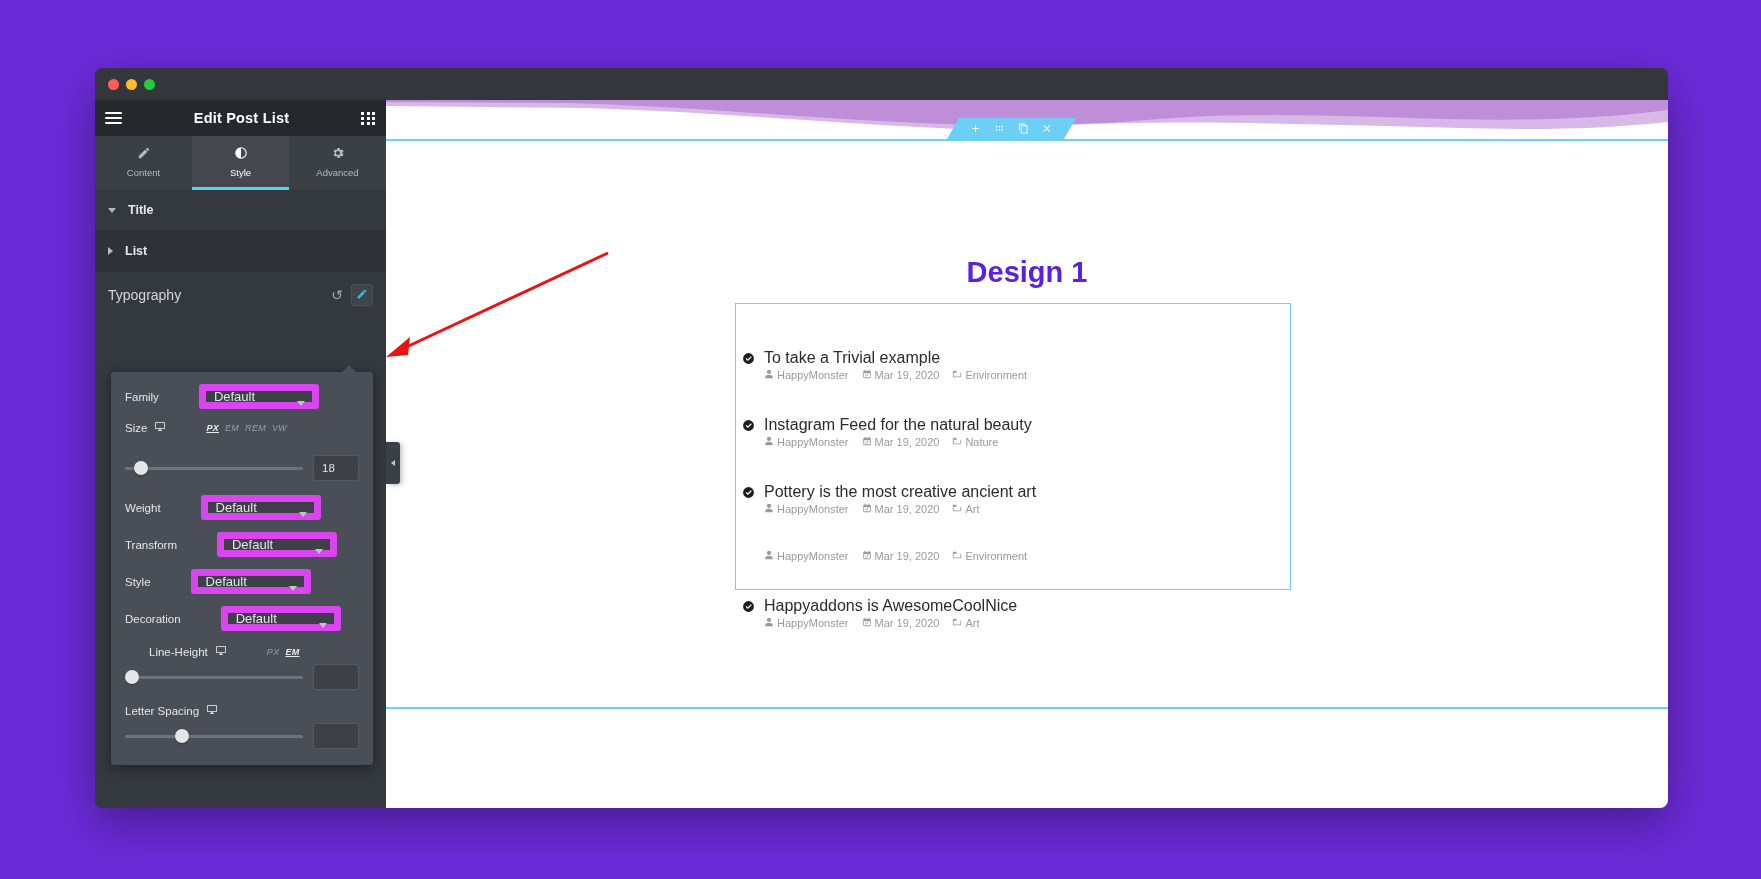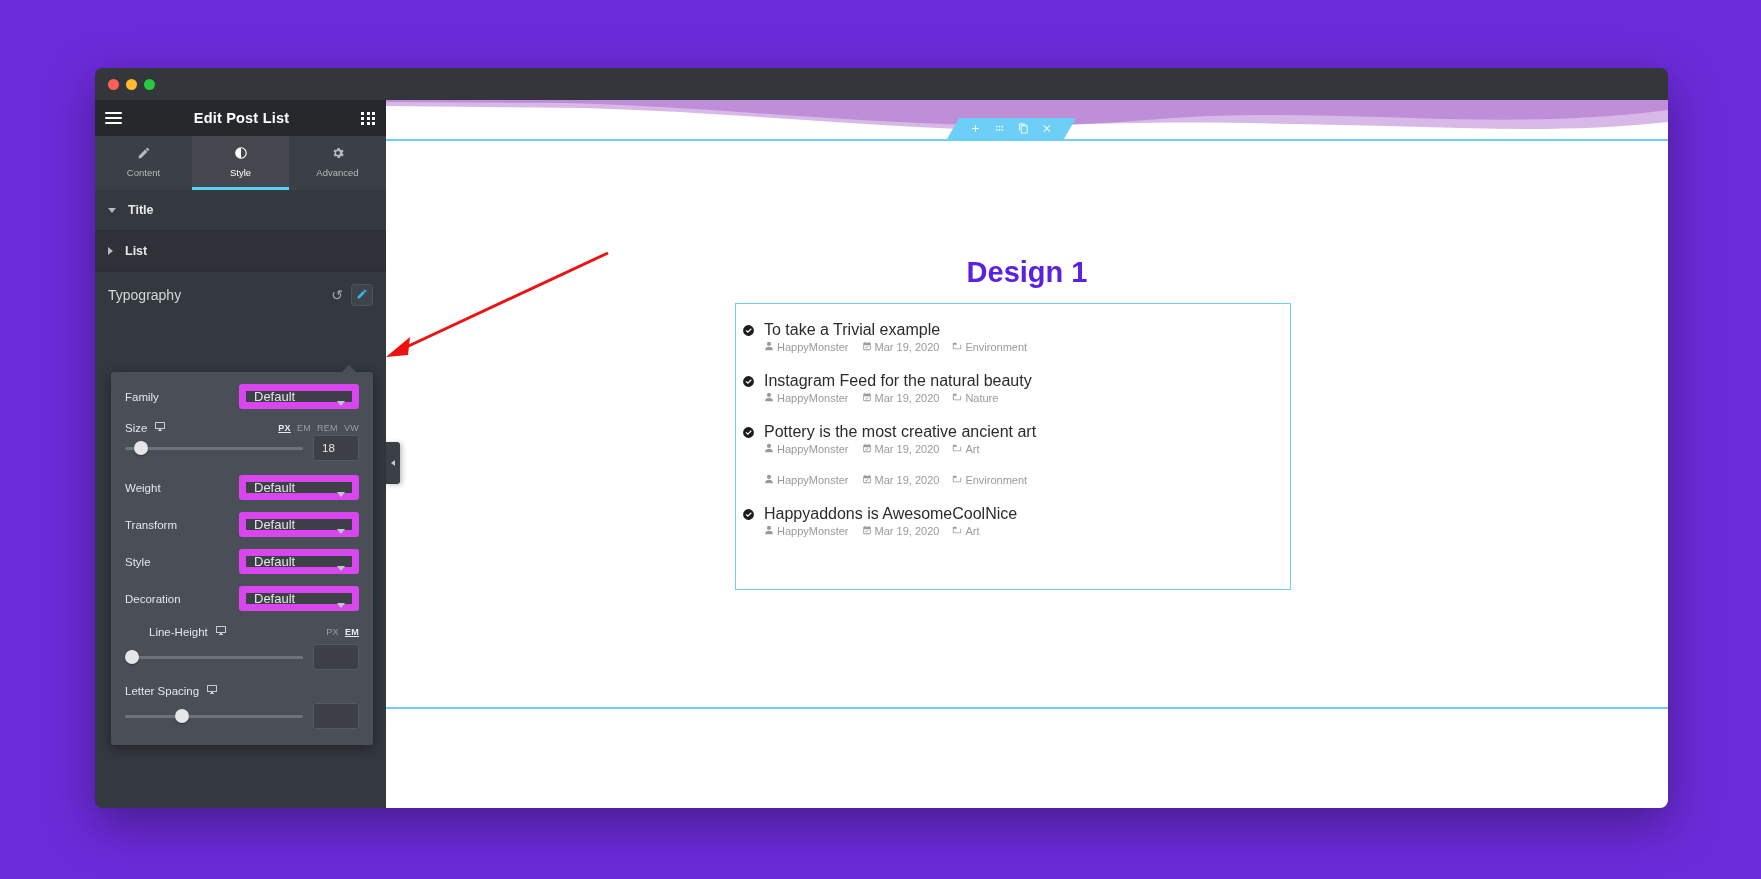--- a/index.html
+++ b/index.html
@@ -108,21 +108,21 @@
     background: #4a4f57;
     border-radius: 3px;
     padding: 12px 14px 16px 14px;
     box-shadow: 0 3px 12px rgba(0,0,0,.4);
   }
   .popover:before {
     content: ""; position: absolute; right: 16px; top: -7px;
     border-left: 8px solid transparent; border-right: 8px solid transparent;
     border-bottom: 8px solid #4a4f57;
   }
-  .pop-row { display: flex; align-items: center; justify-content: space-between; margin-bottom: 12px; gap: 40px; }
+  .pop-row { display: flex; align-items: center; justify-content: flex-start; margin-bottom: 12px; gap: 40px; }
   .pop-label { color: #e3e5e7; font-size: 11.5px; display: flex; align-items: center; gap: 7px; }
   .monitor-icon { display: inline-block; }
   .monitor-icon svg { width: 12px; height: 11px; fill: #c9ccd0; }
 
   .select {
     width: 120px; height: 25px;
     background: #3d4147; border: 7px solid #d946ef;
     border-radius: 3px;
     color: #e3e5e7; font-size: 13px;
     display: flex; align-items: center;
@@ -130,21 +130,21 @@
     position: relative; cursor: pointer;
   }
   .select .sel-caret {
     position: absolute; right: 7px; top: 10px;
     width: 0; height: 0;
     border-top: 5px solid #c2c5c9;
     border-left: 4px solid transparent; border-right: 4px solid transparent;
   }
 
   .units { display: flex; gap: 6px; align-items: flex-end; }
-  .unit { font-size: 9px; color: #9a9ea3; cursor: pointer; letter-spacing: .3px; }
+  .unit { font-size: 9px; color: #9a9ea3; cursor: pointer; letter-spacing: .3px; font-style: italic; }
   .unit.active { color: #e8eaec; text-decoration: underline; font-weight: bold; }
 
   .slider-row { display: flex; align-items: center; gap: 10px; margin-bottom: 14px; }
   .slider { flex: 1; position: relative; height: 14px; display: flex; align-items: center; }
   .slider .track { width: 100%; height: 3px; background: #6d737b; border-radius: 2px; }
   .slider .knob {
     position: absolute; width: 14px; height: 14px;
     background: #e4e6e8; border-radius: 50%;
     box-shadow: 0 1px 2px rgba(0,0,0,.35);
   }
@@ -218,21 +218,21 @@
     text-align: center;
     color: #5b21e0; font-size: 29px; font-weight: bold;
   }
 
   .post-list-box {
     position: absolute; left: 349px; top: 203px;
     width: 556px; height: 287px;
     border: 1px solid #6ecff6;
     padding: 17px 0 0 0;
   }
-  .post-item { padding: 0 0 7px 6px; margin-bottom: 12px; }
+  .post-item { padding: 0 0 7px 6px; margin-bottom: 12px; margin-top: 28px; }
   .post-item:last-child { margin-bottom: 0; }
   .post-title-row { display: flex; align-items: center; gap: 9px; }
   .check-icon { width: 13px; height: 13px; flex: none; }
   .check-icon svg { width: 13px; height: 13px; fill: #1c1c1c; display: block; }
   .post-title { color: #2b2b2b; font-size: 16px; }
   .post-meta { display: flex; gap: 13px; margin-left: 22px; margin-top: 2px; }
   .meta-item { display: flex; align-items: center; gap: 3px; color: #9a9a9a; font-size: 11px; }
   .meta-item svg { width: 10px; height: 10px; fill: #9a9a9a; flex: none; }
 
   
@@ -327,21 +327,21 @@
     <div class="popover">
 
       <div class="pop-row">
         <span class="pop-label">Family</span>
         <span class="select">
           <span>Default</span>
           <span class="sel-caret"></span>
         </span>
       </div>
 
-      <div class="pop-row" style="margin-bottom:1px;">
+      <div class="pop-row" style="margin-bottom:21px;">
         <span class="pop-label">
           <span>Size</span>
           <span class="monitor-icon">
             <svg viewBox="0 0 24 22">
                 <path d="M21 2H3a1 1 0 00-1 1v12a1 1 0 001 1h7v2H8v2h8v-2h-2v-2h7a1 1 0 001-1V3a1 1 0 00-1-1zm-1 12H4V4h16v10z"></path>
               </svg>
           </span>
         </span>
         <span class="units">
           <span class="unit active">PX</span>

